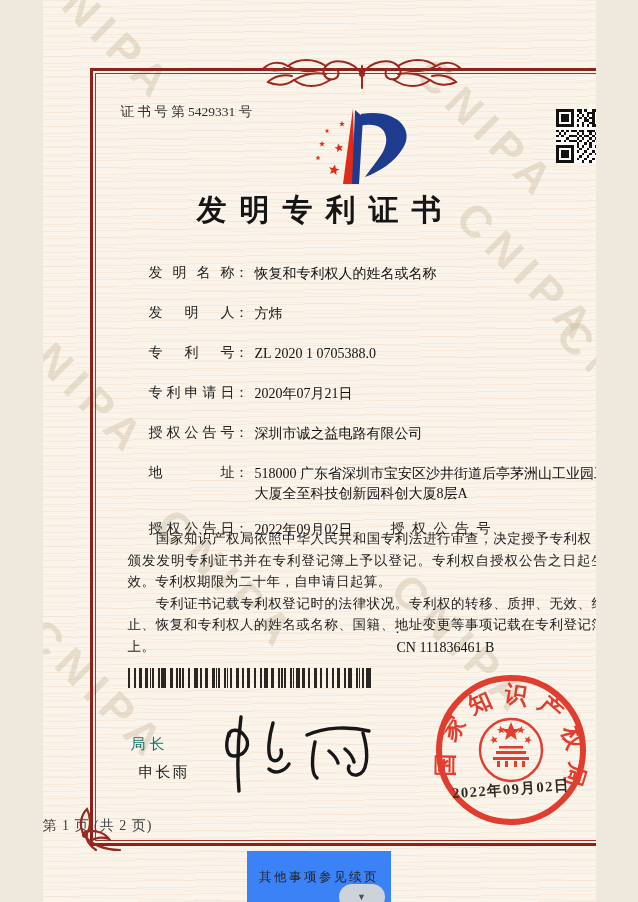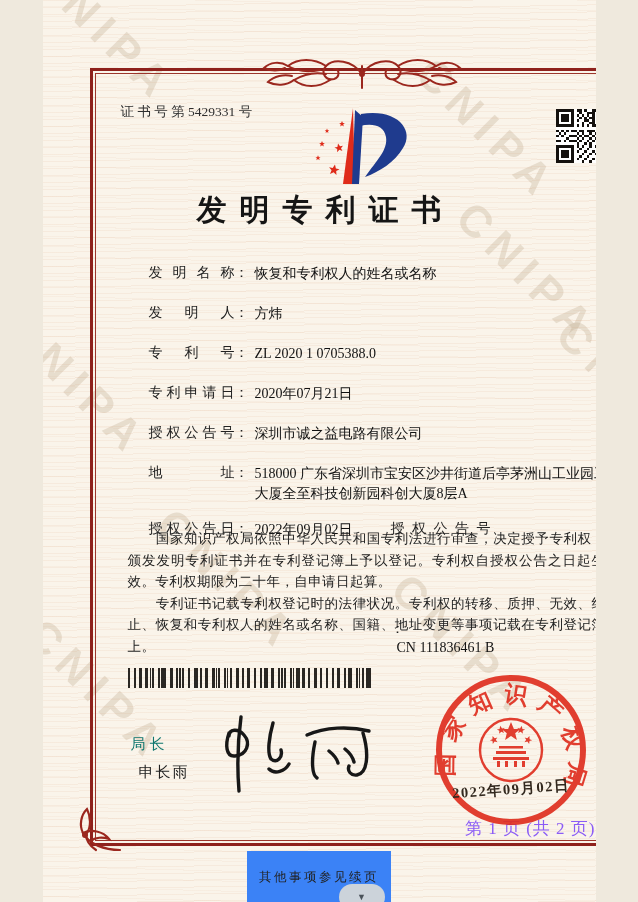--- a/index.html
+++ b/index.html
@@ -60,21 +60,21 @@
   }
   .sig-title{left:88px;top:735px;font-size:15px;letter-spacing:4px;color:#0f766e;}
   .sig-name{left:88px;top:763px;font-size:15px;letter-spacing:2px;color:#222;margin-left:8px;}
   .sig-script{left:168px;top:708px;width:180px;height:92px;}
   .seal{left:388px;top:670px;width:160px;height:160px;z-index:4;}
   .seal-date{
     left:388px;top:780px;width:160px;text-align:center;z-index:5;
     font-size:14.5px;font-weight:bold;color:#32281e;letter-spacing:1.5px;
     transform:rotate(-4deg);
   }
-  .page-info{left:0;right:0;top:817px;text-align:right;font-size:17px;color:#8b5cf6;letter-spacing:1px;}
+  .page-info{left:0;right:0;top:817px;text-align:left;font-size:14px;color:#404040;letter-spacing:1px;}
   .note-wrap{left:0;right:0;top:851px;text-align:center;z-index:3;}
   .note{
     display:inline-block;background:#3b82f6;padding:18px 12px;
     font-size:12.5px;letter-spacing:2.5px;color:#222;
   }
   .scroll-btn{
     left:296px;top:884px;width:46px;height:26px;border-radius:13px;
     background:#ccd3da;z-index:6;display:flex;align-items:center;justify-content:center;
     font-size:9px;color:#4a525a;cursor:pointer;border:none;
     font-family:"Liberation Sans",sans-serif;

